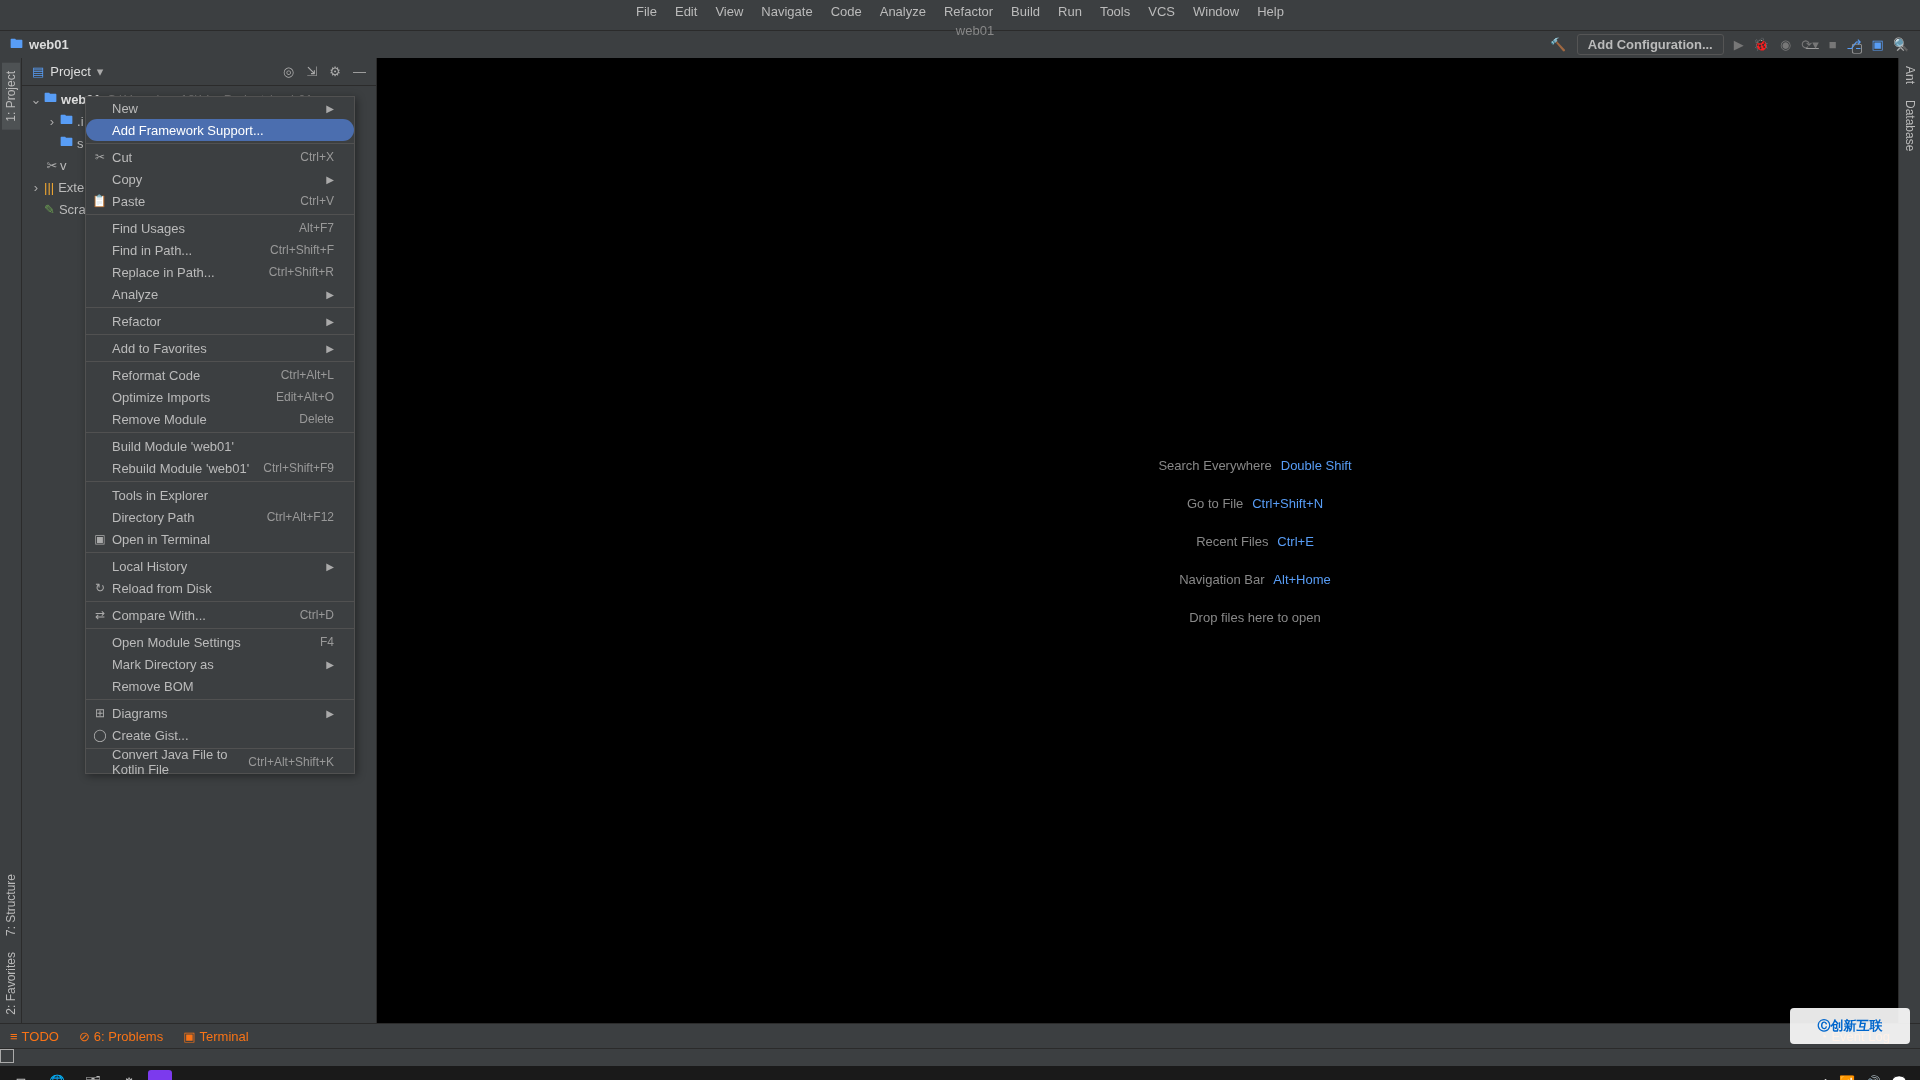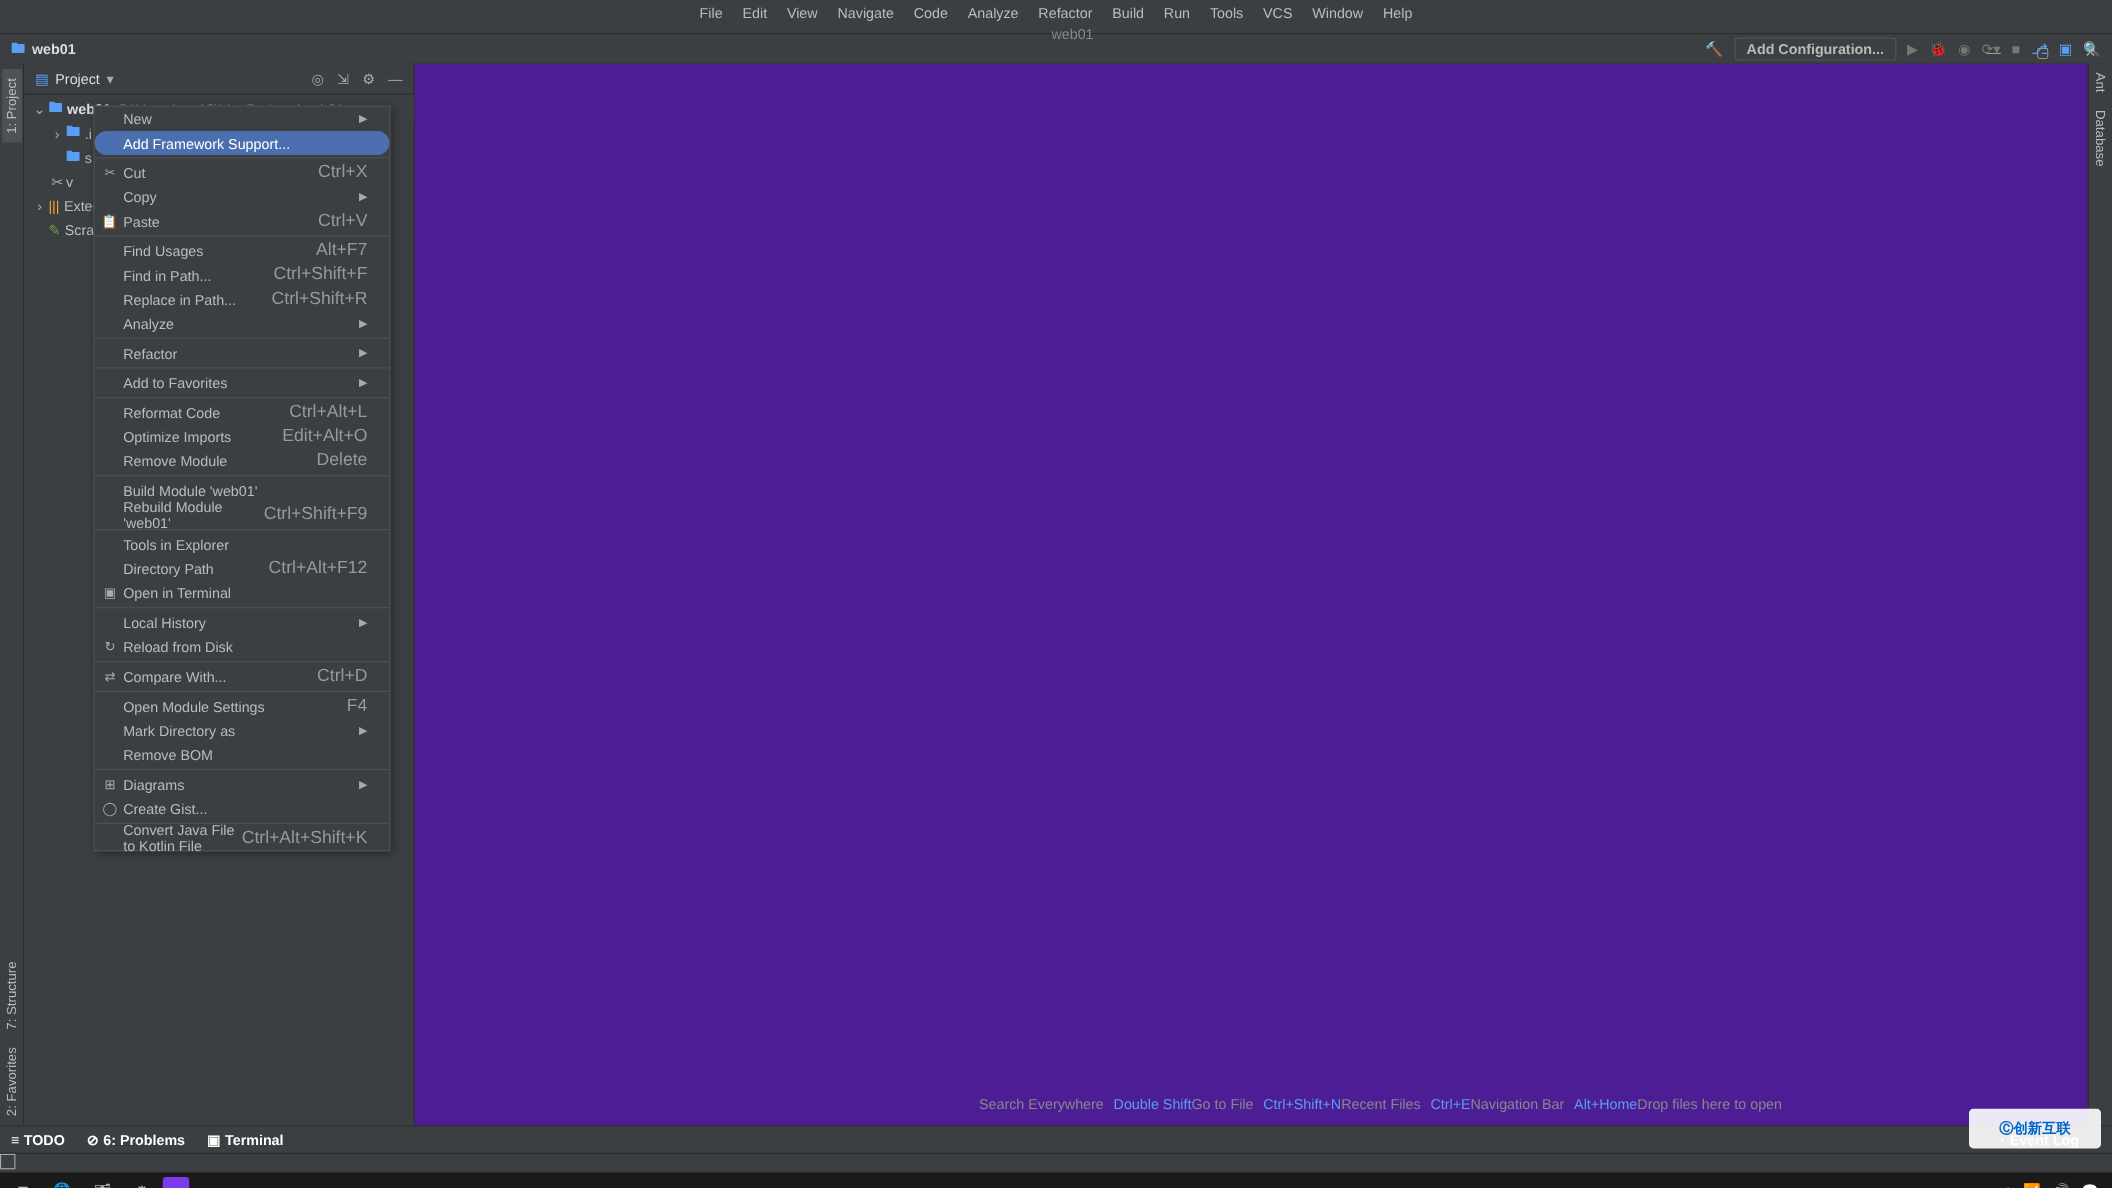--- a/index.html
+++ b/index.html
@@ -44,35 +44,35 @@
 .tree-row.sel { background: #3c3f41; color: #ddd; }
 .tree-row .arrow { width: 16px; text-align: center; color: #aaa; }
 .tree-row .folder { color: #589df6; margin-right: 4px; }
 .tree-row .lib-icon { color: #f0a732; margin-right: 4px; }
 .tree-row .scratch-icon { color: #6b9e52; margin-right: 4px; }
 .tree-row .name { color: #ddd; font-weight: bold; }
 .tree-row .path { color: #787878; margin-left: 6px; }
 .indent-1 { padding-left: 22px; }
 .indent-2 { padding-left: 38px; }
 
-.editor-empty { flex: 1; background: #4c1d95; display: flex; justify-content: center; align-items: flex-end; padding-left: 235px; }
+.editor-empty { flex: 1; background: #000000; display: flex; flex-direction: column; justify-content: center; align-items: center; padding-left: 235px; }
 .editor-empty .hint { font-size: 16px; color: #888; margin: 10px 0; }
 .editor-empty .hint .kbd { color: #589df6; }
 
 .context-menu { position: absolute; left: 85px; top: 96px; width: 270px; background: #3c3f41; border: 1px solid #515151; box-shadow: 2px 2px 8px rgba(0,0,0,.4); z-index: 100; }
 .cm-item { height: 22px; display: flex; align-items: center; padding: 0 20px 0 26px; cursor: pointer; position: relative; }
 .cm-item.highlighted { background: #4b6eaf; color: #fff; border-radius: 11px; }
 .cm-item .label { flex: 1; }
-.cm-item .shortcut { color: #999; font-size: 16px; }
+.cm-item .shortcut { color: #999; font-size: 12px; }
 .cm-item .sub-arrow { color: #aaa; font-size: 10px; }
 .cm-item .cm-icon { position: absolute; left: 6px; width: 16px; text-align: center; color: #aaa; font-size: 12px; }
 .cm-sep { height: 1px; background: #515151; margin: 2px 0; }
 
 .status-bar { height: 25px; background: #3c3f41; border-top: 1px solid #2b2b2b; display: flex; align-items: center; padding: 0 10px; }
-.status-bar .sb-item { margin-right: 20px; color: #ffffff; cursor: pointer; font-size: 12px; font-weight: bold; }
+.status-bar .sb-item { margin-right: 20px; color: #f97316; cursor: pointer; font-size: 12px; }
 .status-bar .sb-icon { margin-right: 4px; }
 .status-bar .sb-right { margin-left: auto; display: flex; align-items: center; gap: 8px; }
 .sb-sq { width: 14px; height: 14px; border: 1px solid #aaa; display: inline-block; }
 
 .bottom-strip { height: 18px; background: #3c3f41; border-top: 1px solid #2b2b2b; }
 
 .taskbar { height: 32px; background: #1a1a1a; display: flex; align-items: center; padding: 0 4px; }
 .taskbar .tb-item { width: 34px; height: 28px; display: flex; align-items: center; justify-content: center; cursor: pointer; margin-right: 2px; }
 .taskbar .tb-item.active { border-bottom: 2px solid #76b9ed; }
 .taskbar .tray { margin-left: auto; display: flex; align-items: center; gap: 10px; color: #ccc; font-size: 12px; padding-right: 8px; }

